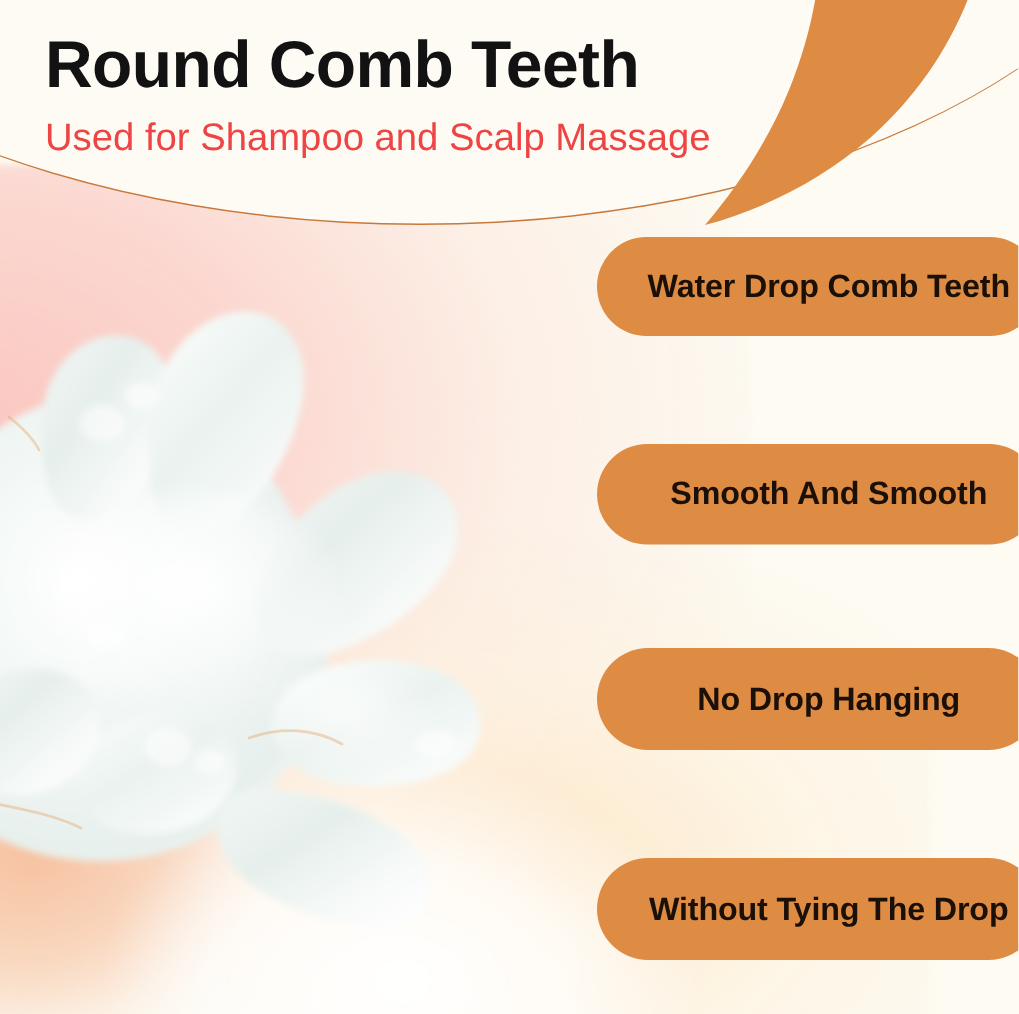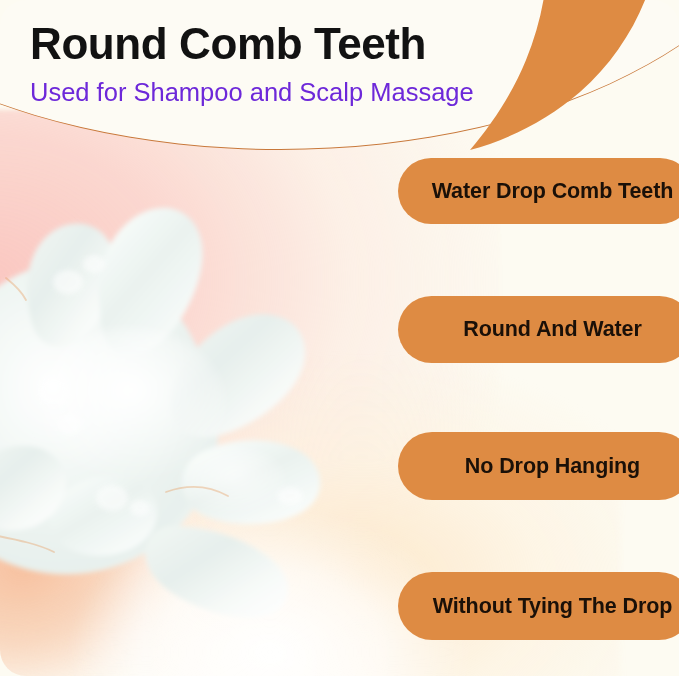--- a/index.html
+++ b/index.html
@@ -7,21 +7,20 @@
     width:679px;height:676px;
     font-family:"Liberation Sans", sans-serif;
     background:#FDFBF2;
     overflow:hidden;
   }
   #poster{
     position:relative;
     width:679px;height:676px;
     overflow:hidden;
     background:#FDFBF2;
-    border-radius:26px;
   }
 
   
   .bg-base{
     position:absolute;inset:0;
     background:#FDFBF2;
   }
   
   .bg-pink{
     position:absolute;
@@ -101,21 +100,21 @@
     font-weight:bold;
     letter-spacing:-.4px;
     color:#121212;
     white-space:nowrap;
   }
   .subtitle{
     margin:6px 0 0 0;
     font-size:25.5px;
     line-height:32px;
     font-weight:normal;
-    color:#6d28d9;
+    color:#ef4444;
     white-space:nowrap;
   }
 
   
   .pill{
     position:absolute;
     left:398px;
     right:-14px;
     background:#DE8B43;
     border-radius:36px;
@@ -281,21 +280,21 @@
 
   <div class="heading">
     <h1 class="title">Round Comb Teeth</h1>
     <p class="subtitle">Used for Shampoo and Scalp Massage</p>
   </div>
 
   <div class="pill pill-1">
     <span class="pill-label">Water Drop Comb Teeth</span>
   </div>
   <div class="pill pill-2">
-    <span class="pill-label">Round And Water</span>
+    <span class="pill-label">Smooth And Smooth</span>
   </div>
   <div class="pill pill-3">
     <span class="pill-label">No Drop Hanging</span>
   </div>
   <div class="pill pill-4">
     <span class="pill-label">Without Tying The Drop</span>
   </div>
 
 </div>
 

